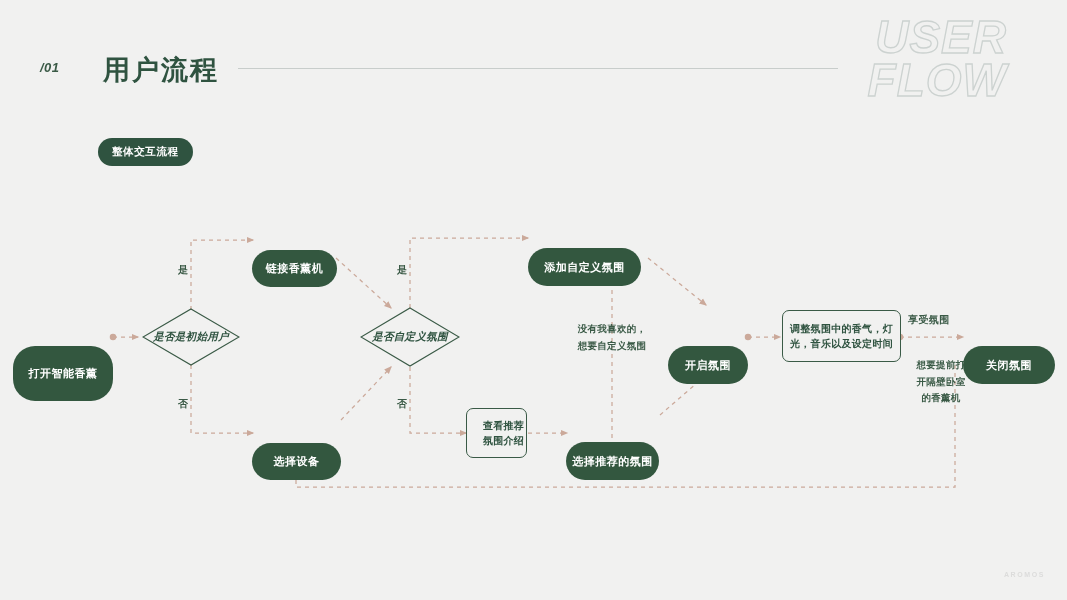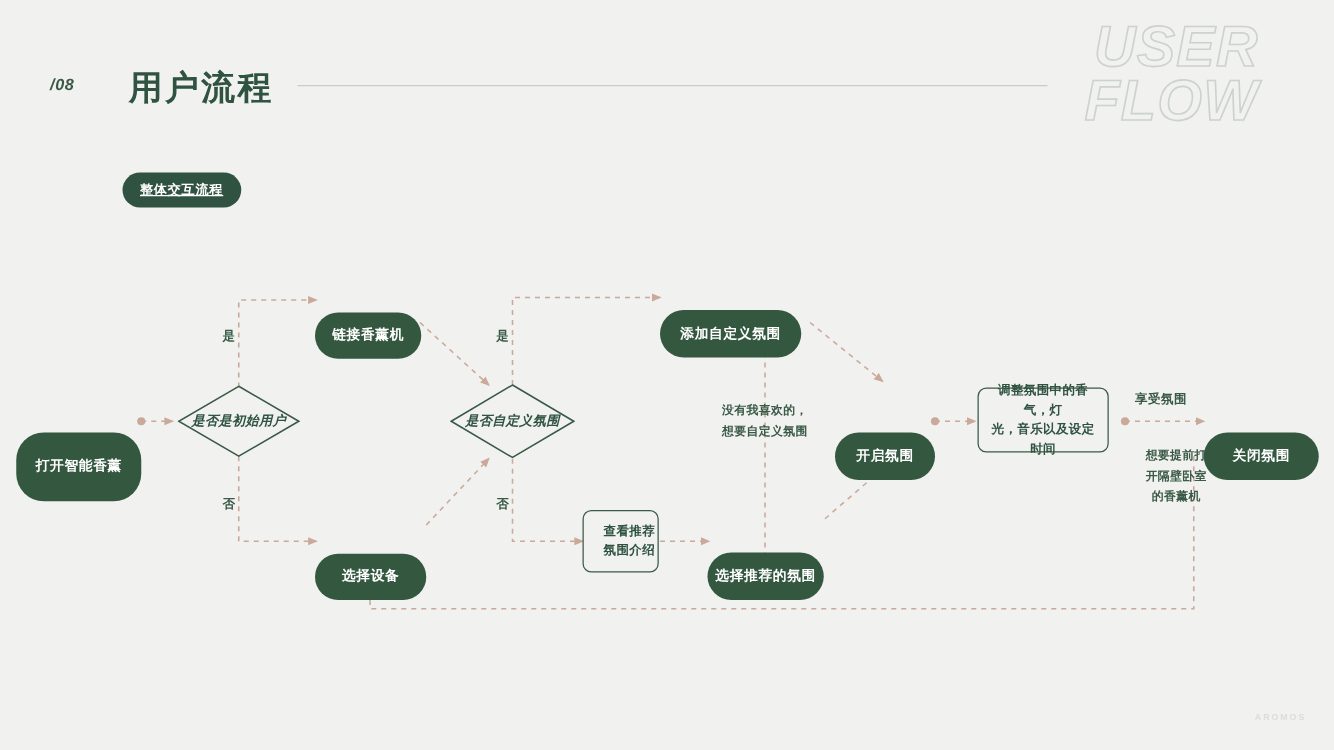--- a/index.html
+++ b/index.html
@@ -36,21 +36,20 @@
     user-select:none;
   }
   .wordmark div{display:block;}
 
   .chip{
     position:absolute;left:98px;top:138px;
     padding:7px 14px;border-radius:14px;
     background:#2f5340;color:#ffffff;
     font-size:10.5px;font-weight:700;letter-spacing:.6px;
     white-space:nowrap;
-    text-decoration:underline;
   }
 
   .footer-mark{
     position:absolute;right:22px;bottom:22px;
     font-size:7px;font-weight:700;letter-spacing:1.6px;
     color:#dcdcdb;
   }
 
   
   svg.wires{position:absolute;left:0;top:0;width:1067px;height:600px;pointer-events:none;}
@@ -88,21 +87,21 @@
     font-size:9.5px;font-weight:700;line-height:1.75;letter-spacing:.3px;
     white-space:pre-line;
   }
   .note.center{text-align:center;}
 </style>
 </head>
 <body>
 
 <div class="stage">
 
-  <div class="sec-num">/08</div>
+  <div class="sec-num">/01</div>
   <div class="page-title">用户流程</div>
   <div class="title-rule"></div>
 
   <div class="wordmark">
     <div>USER</div>
     <div>FLOW</div>
   </div>
 
   <div class="chip">整体交互流程</div>
 
@@ -169,21 +168,21 @@
 
   <div class="node pill" style="left:528px;top:220px;width:113px;height:38px;">添加自定义氛围</div>
 
   <div class="node boxed" style="left:466px;top:408px;width:61px;height:50px;padding-left:14px;">查看推荐
 氛围介绍</div>
 
   <div class="node pill" style="left:566px;top:414px;width:93px;height:38px;">选择推荐的氛围</div>
 
   <div class="node pill" style="left:668px;top:318px;width:80px;height:38px;">开启氛围</div>
 
-  <div class="node boxed" style="left:782px;top:310px;width:105px;height:52px;padding:0 7px;">调整氛围中的香气，灯
+  <div class="node boxed" style="left:782px;top:310px;width:119px;height:52px;padding:0 7px;">调整氛围中的香气，灯
 光，音乐以及设定时间</div>
 
   <div class="node pill" style="left:963px;top:318px;width:92px;height:38px;">关闭氛围</div>
 
   <div class="edge-label" style="left:178px;top:262px;">是</div>
   <div class="edge-label" style="left:178px;top:396px;">否</div>
   <div class="edge-label" style="left:397px;top:262px;">是</div>
   <div class="edge-label" style="left:397px;top:396px;">否</div>
   <div class="edge-label" style="left:908px;top:312px;">享受氛围</div>
 

